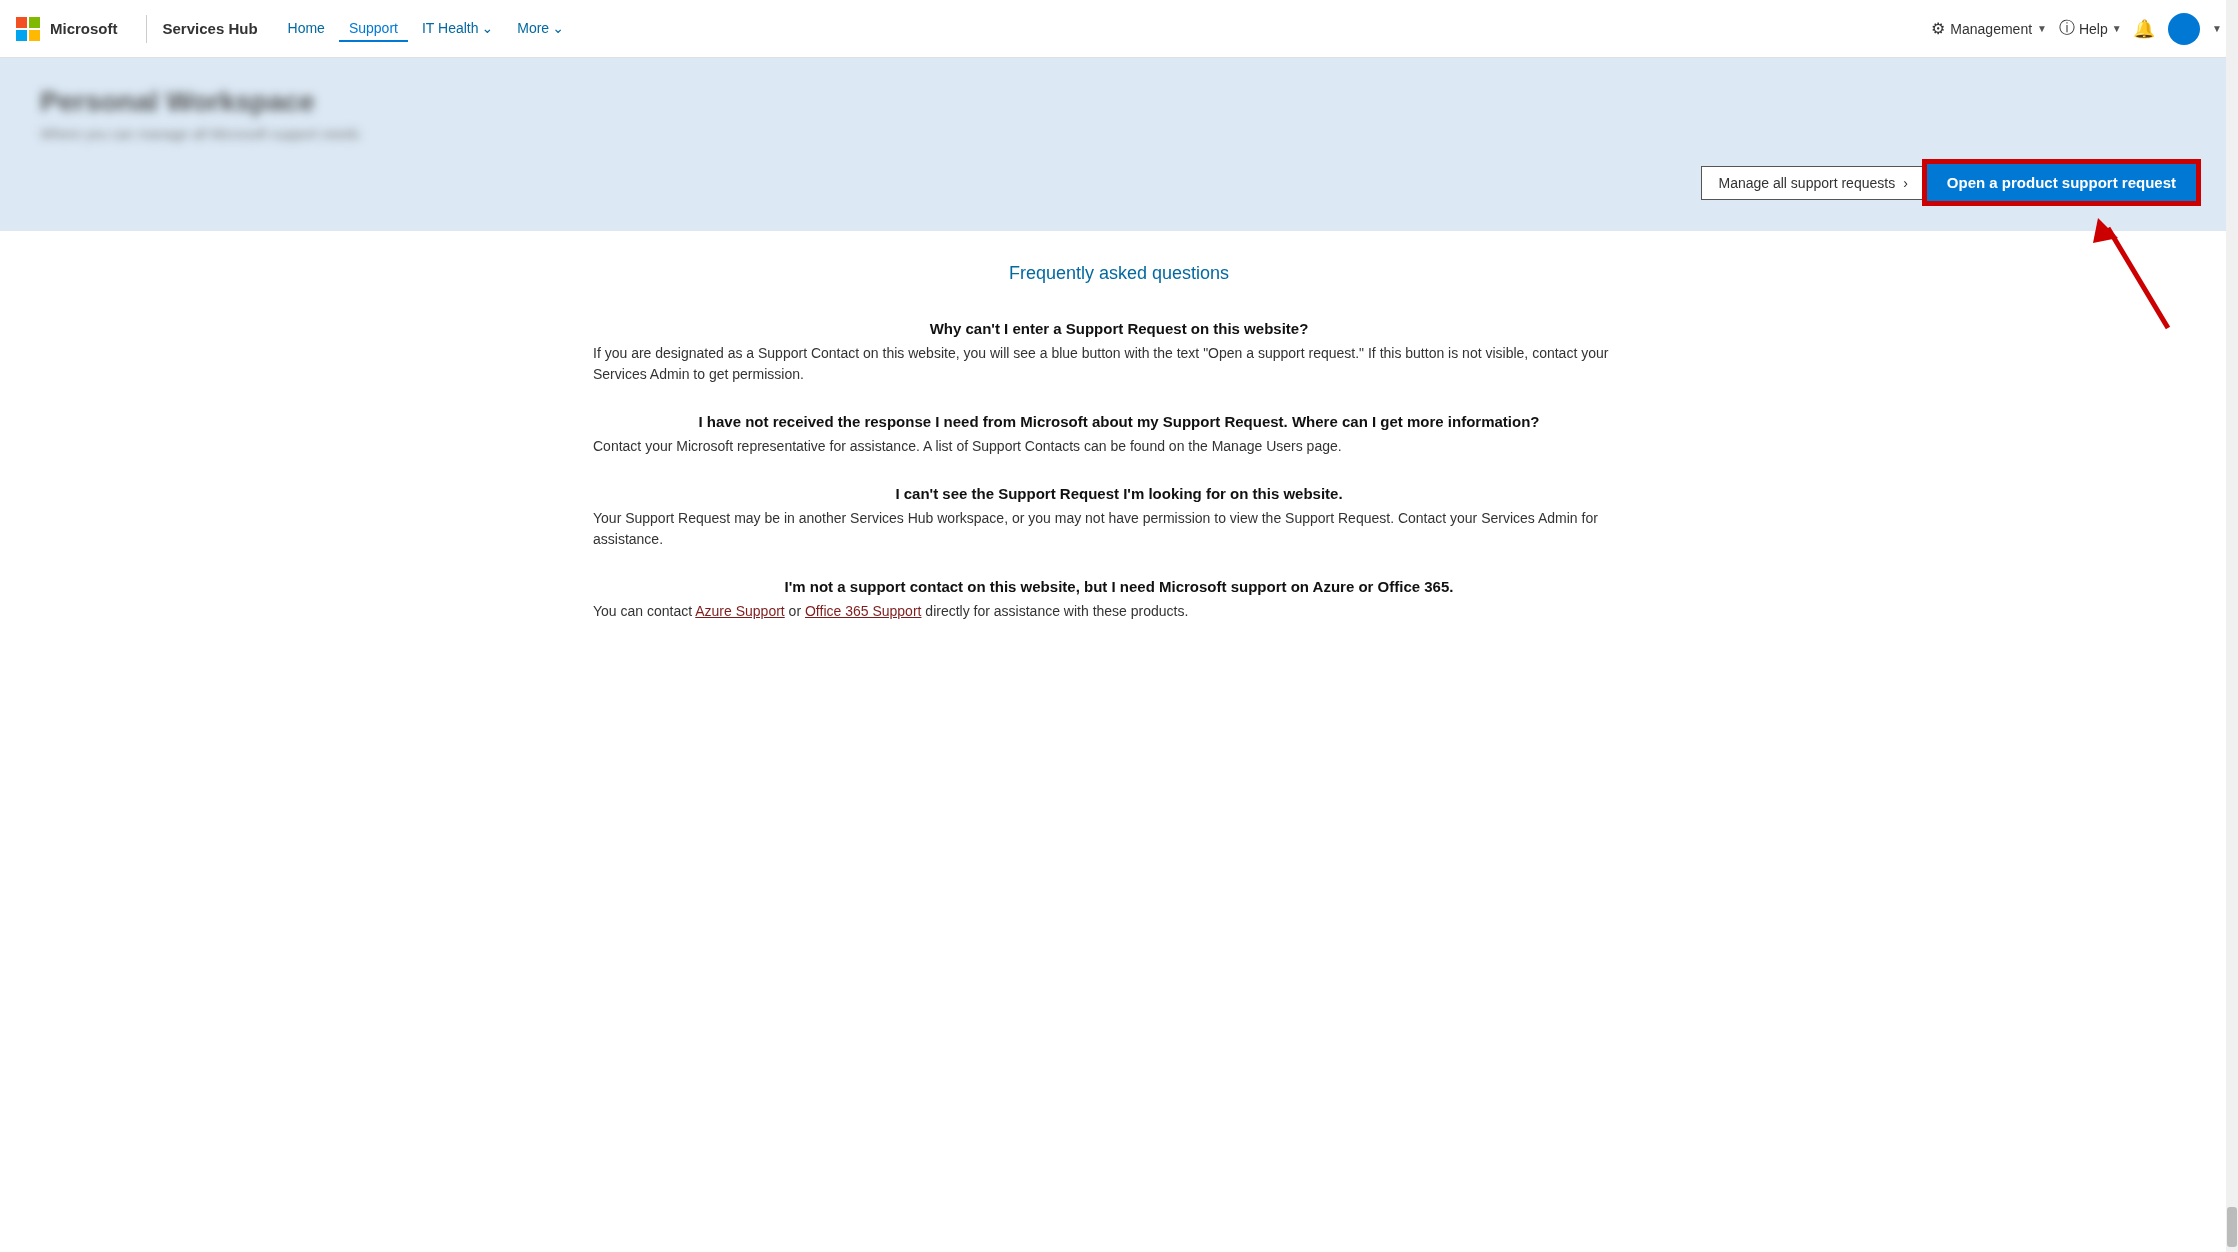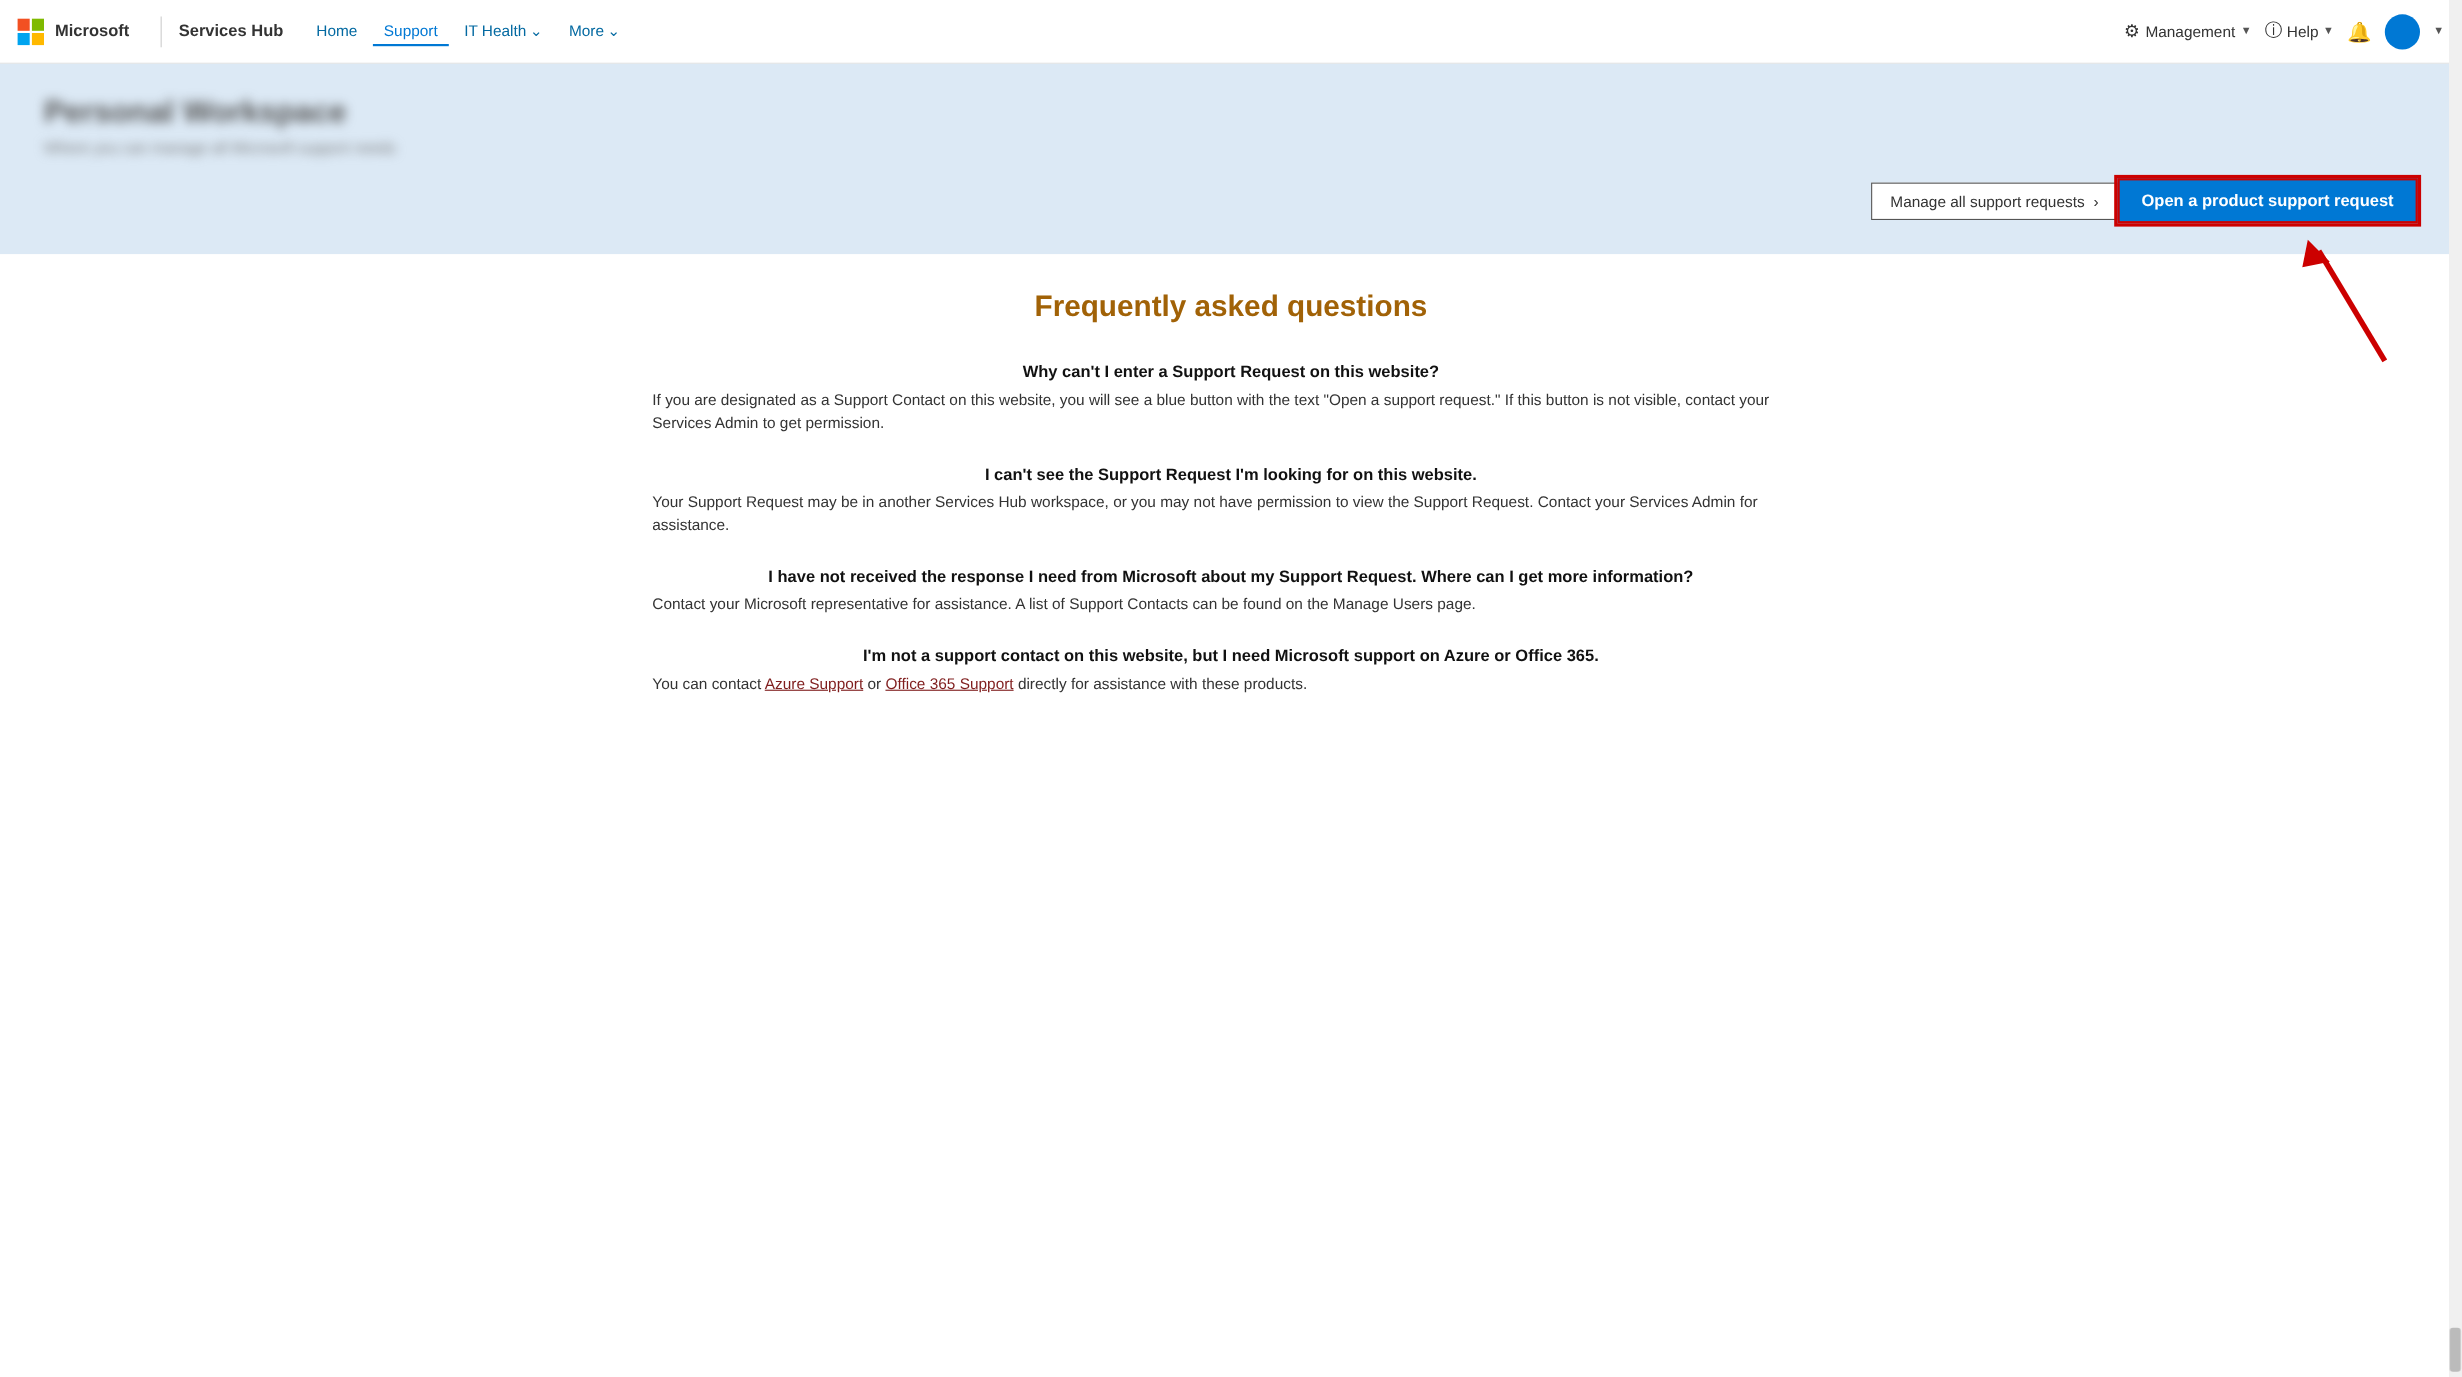--- a/index.html
+++ b/index.html
@@ -164,25 +164,25 @@
       outline: 3px solid #cc0000;
     }
 
     
     .main-content {
       max-width: 1100px;
       margin: 0 auto;
       padding: 32px 24px 48px 24px;
     }
     .faq-title {
-      font-size: 27px;
-      font-weight: 700;
+      font-size: 18px;
+      font-weight: 400;
       text-align: center;
       margin-bottom: 36px;
-      color: #a16207;
+      color: #0369a1;
     }
     .faq-item {
       margin-bottom: 28px;
     }
     .faq-question {
       font-size: 15px;
       font-weight: 700;
       color: #111;
       margin-bottom: 6px;
       text-align: center;
@@ -293,27 +293,27 @@
 
 <div class="main-content">
   <h2 class="faq-title">Frequently asked questions</h2>
 
   <div class="faq-item">
     <div class="faq-question">Why can't I enter a Support Request on this website?</div>
     <div class="faq-answer">If you are designated as a Support Contact on this website, you will see a blue button with the text "Open a support request." If this button is not visible, contact your Services Admin to get permission.</div>
   </div>
 
   <div class="faq-item">
+    <div class="faq-question">I have not received the response I need from Microsoft about my Support Request. Where can I get more information?</div>
+    <div class="faq-answer">Contact your Microsoft representative for assistance. A list of Support Contacts can be found on the Manage Users page.</div>
+  </div>
+
+  <div class="faq-item">
     <div class="faq-question">I can't see the Support Request I'm looking for on this website.</div>
     <div class="faq-answer">Your Support Request may be in another Services Hub workspace, or you may not have permission to view the Support Request. Contact your Services Admin for assistance.</div>
-  </div>
-
-  <div class="faq-item">
-    <div class="faq-question">I have not received the response I need from Microsoft about my Support Request. Where can I get more information?</div>
-    <div class="faq-answer">Contact your Microsoft representative for assistance. A list of Support Contacts can be found on the Manage Users page.</div>
   </div>
 
   <div class="faq-item">
     <div class="faq-question">I'm not a support contact on this website, but I need Microsoft support on Azure or Office 365.</div>
     <div class="faq-answer">
       <span>You can contact </span><a href="#">Azure Support</a><span> or </span><a href="#">Office 365 Support</a><span> directly for assistance with these products.</span>
     </div>
   </div>
 
 </div>

